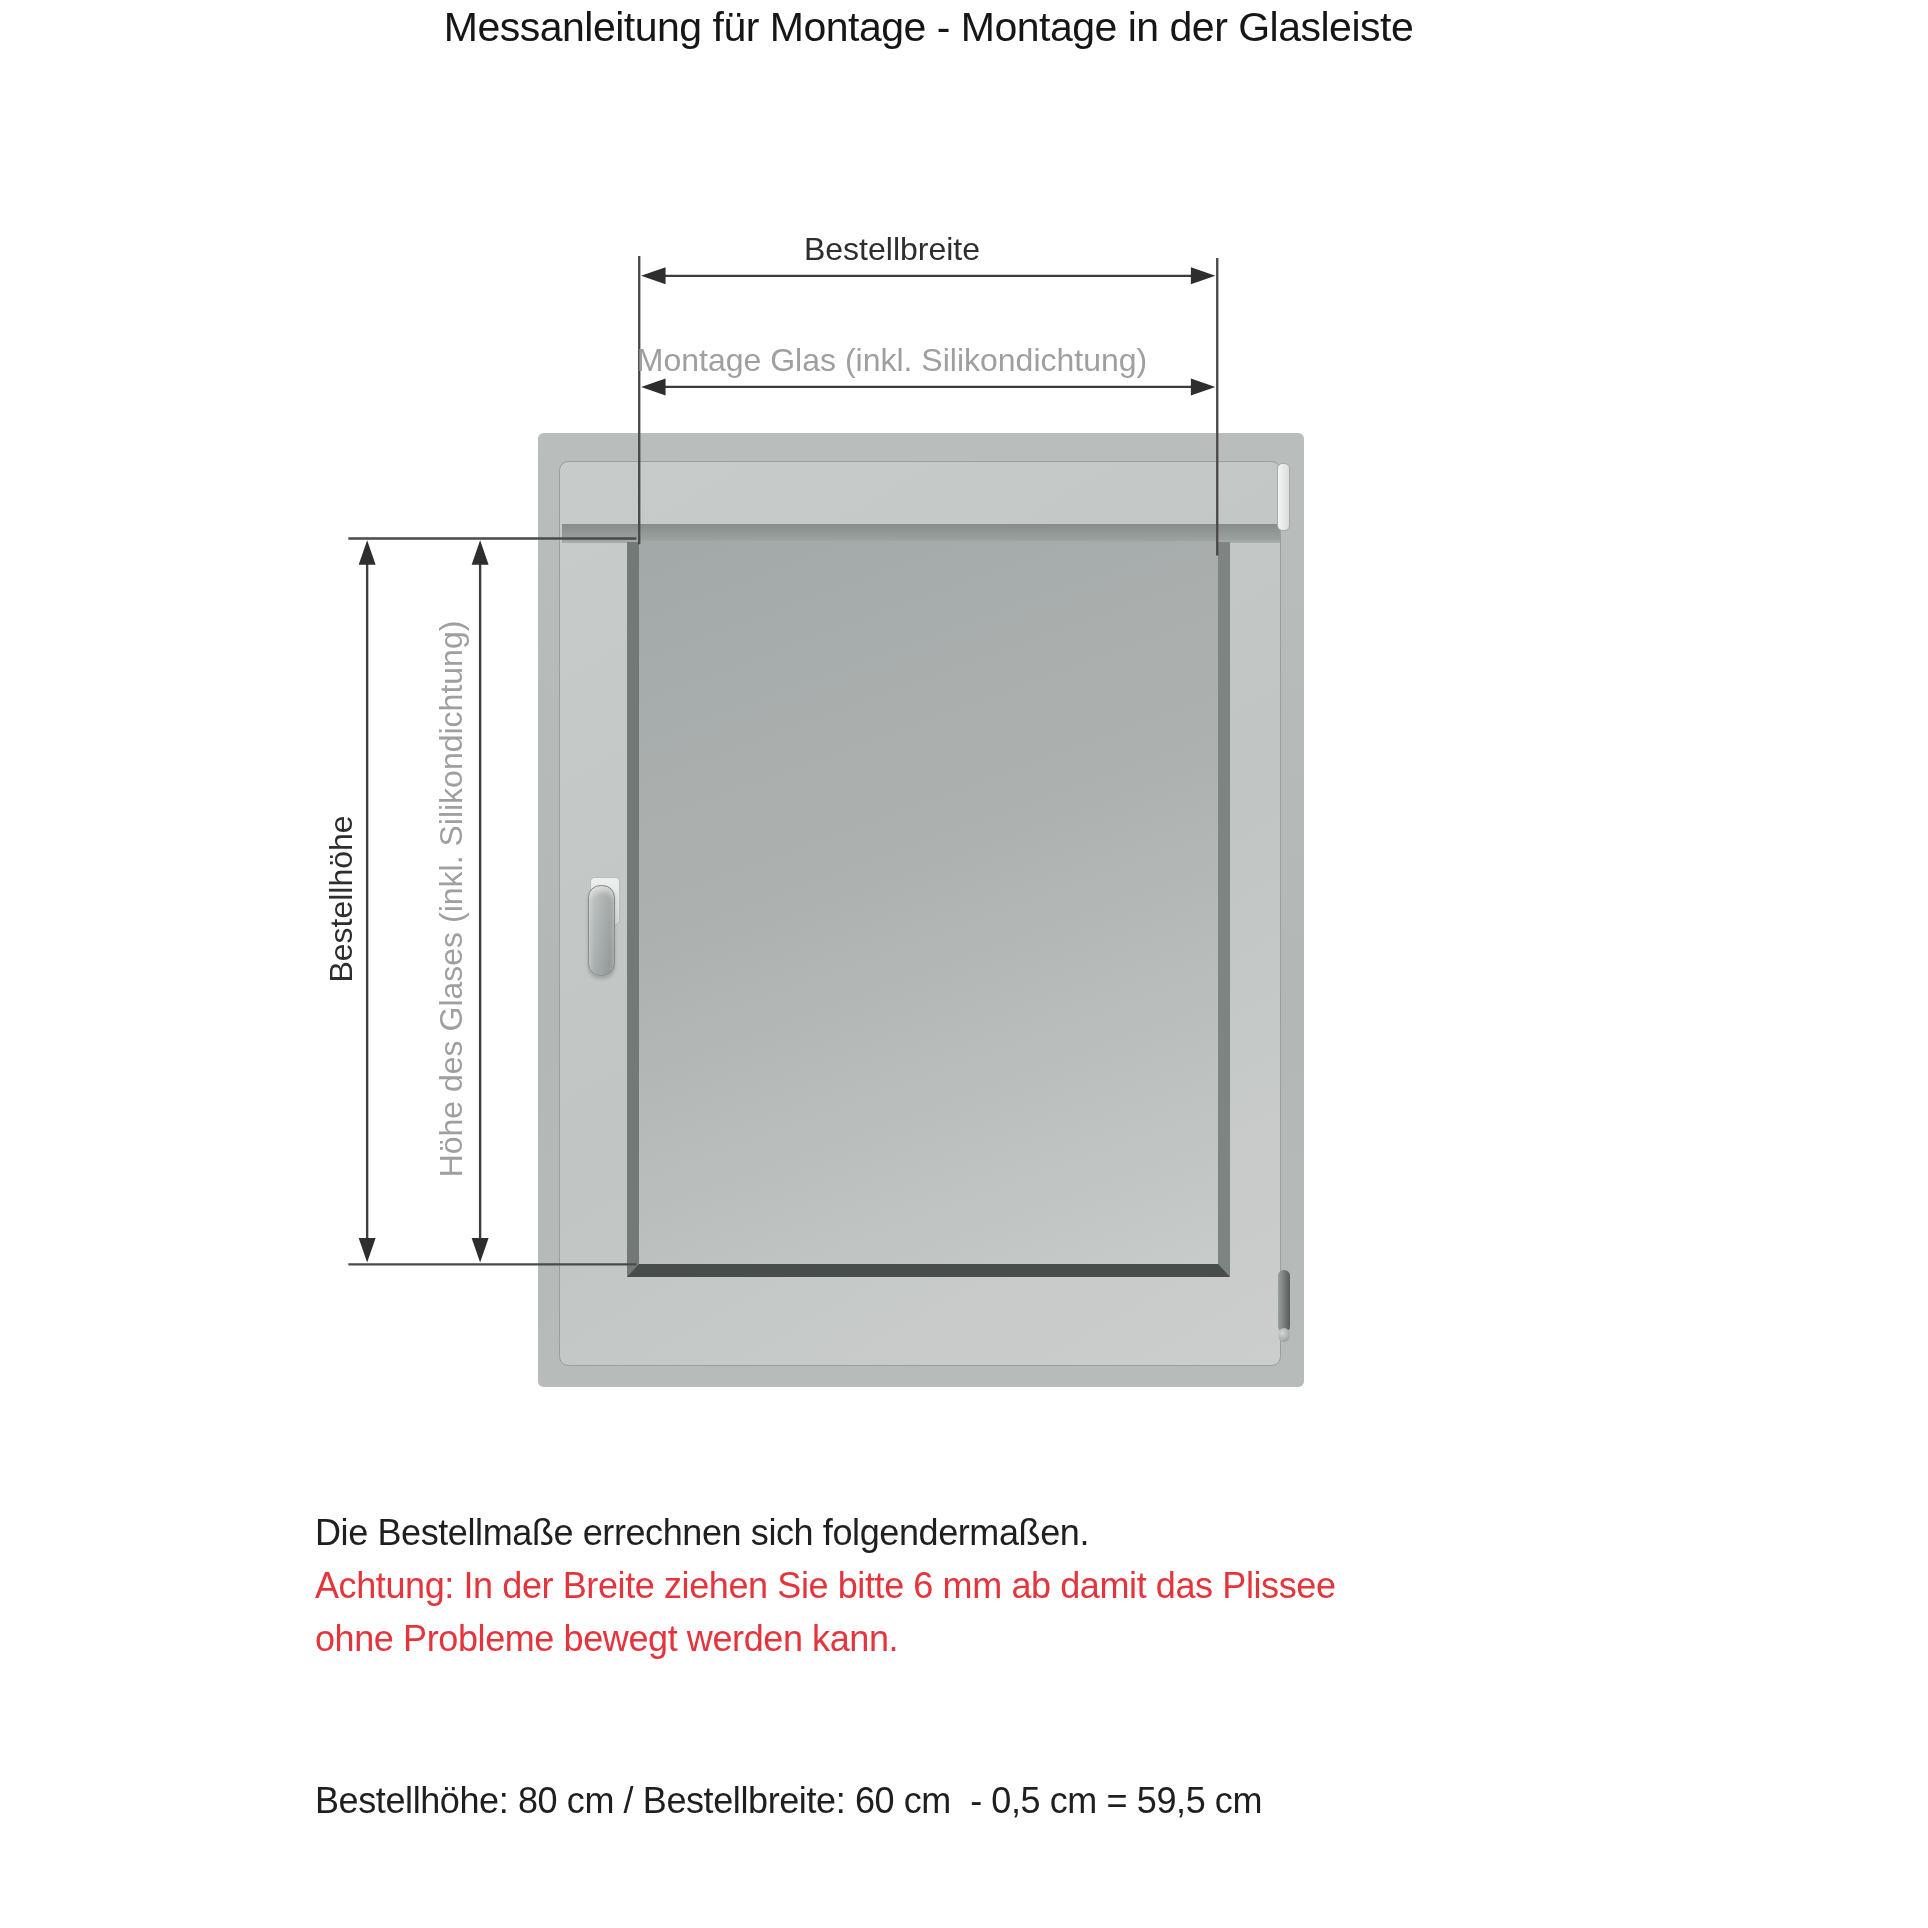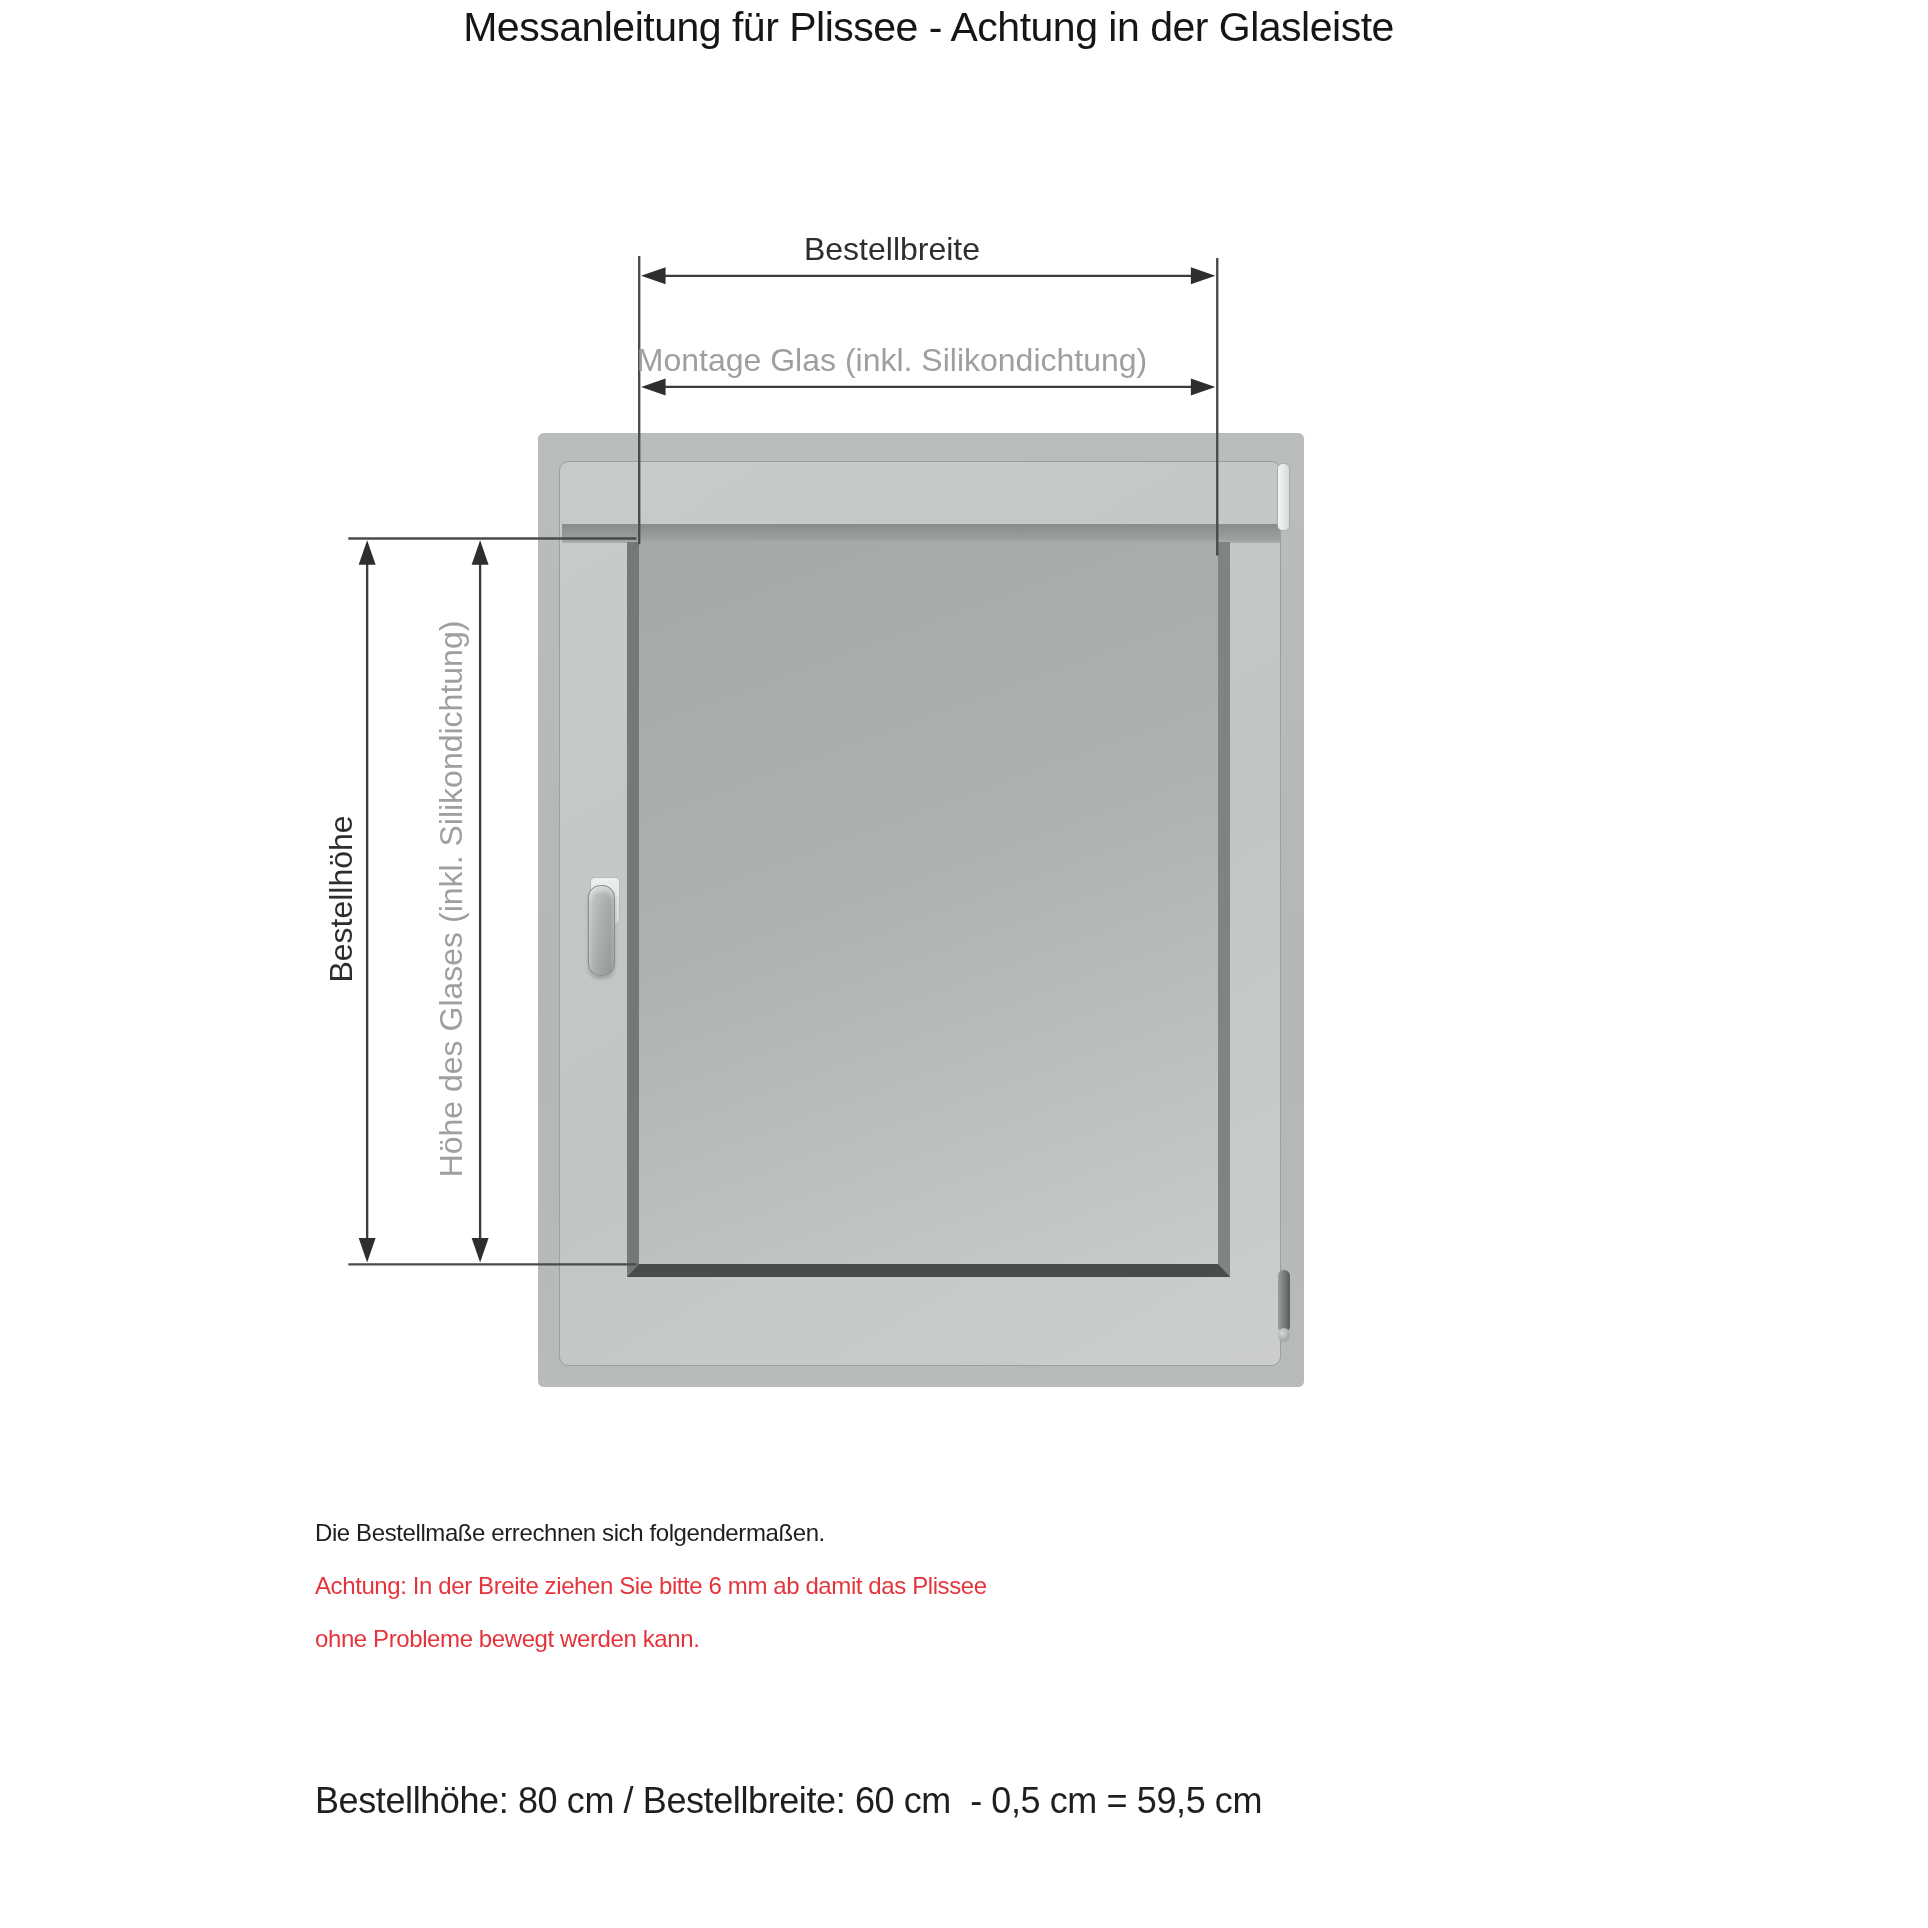--- a/index.html
+++ b/index.html
@@ -46,34 +46,34 @@
   svg.dims{position:absolute;left:0;top:0;width:1928px;height:1928px;}
 
   
   .lbl{position:absolute;white-space:nowrap;font-size:32px;line-height:32px;}
   .lbl.dark{color:#2e2e2e;}
   .lbl.gray{color:#9f9f9f;}
   .lbl.h{left:892px;transform:translateX(-50%);}
   .lbl.rot{transform:translate(-50%,-50%) rotate(-90deg);}
 
   
-  .para{position:absolute;left:315px;top:1506px;font-size:24px;
+  .para{position:absolute;left:315px;top:1506px;font-size:36px;
         letter-spacing:-0.4px;line-height:53px;color:#1f1f1f;}
   .para .red{color:#e5343b;}
   .example{position:absolute;left:315px;top:1774px;font-size:36px;
            letter-spacing:-0.4px;line-height:54px;color:#1f1f1f;}
   .example .indent{padding-left:155px;}
   .para div,.example div{white-space:pre;}
 </style>
 </head>
 <body>
 
 <div class="page">
 
-  <h1 class="title">Messanleitung für Plissee - Achtung in der Glasleiste</h1>
+  <h1 class="title">Messanleitung für Montage - Montage in der Glasleiste</h1>
 
   <div>
 
     <div class="win-frame"></div>
     <div class="win-sash"></div>
     <div class="bead-top"></div>
     <div class="glass"></div>
     <div class="handle-plate"></div>
     <div class="handle"></div>
     <div class="hinge-top"></div>

